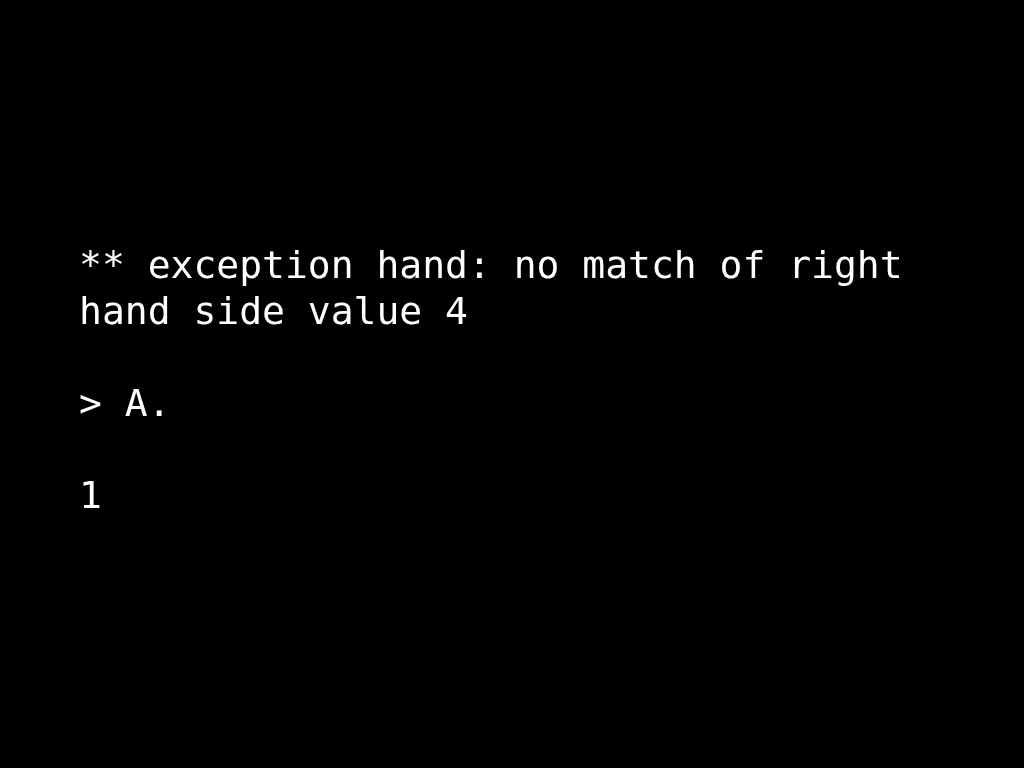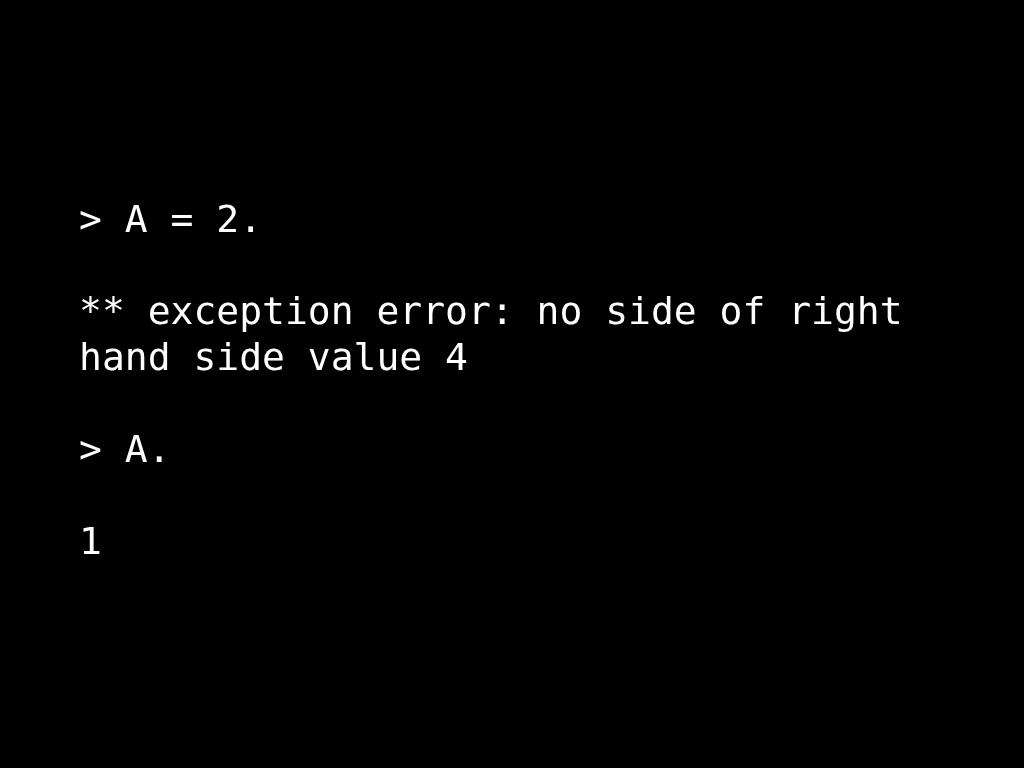--- a/index.html
+++ b/index.html
@@ -42,25 +42,24 @@
   .line.wrap-cont {
     
   }
 </style>
 </head>
 <body>
 
 <div id="slide">
   <div id="terminal">
 
-    <div class="line">&gt; A = 2.</div>
 
     <div class="line blank"> </div>
 
-    <div class="line">** exception error: no side of right</div>
+    <div class="line">** exception hand: no match of right</div>
 
     <div class="line wrap-cont">hand side value 4</div>
 
     <div class="line blank"> </div>
 
     <div class="line">&gt; A.</div>
 
     <div class="line blank"> </div>
 
     <div class="line">1</div>

